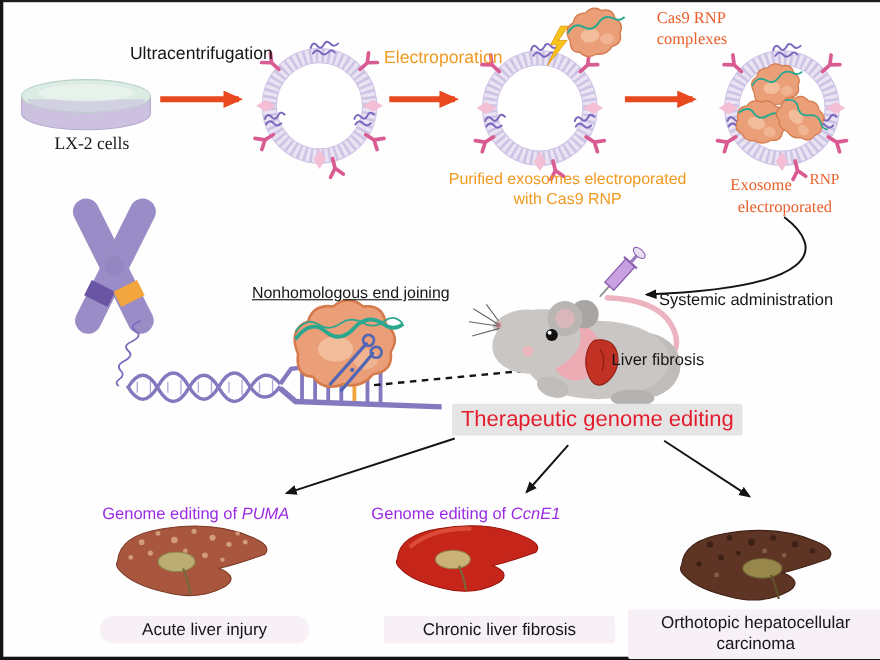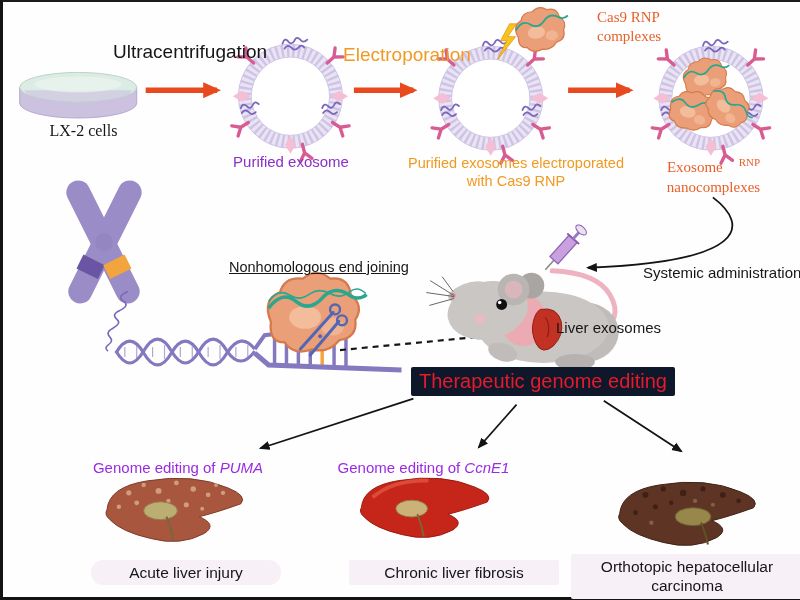--- a/index.html
+++ b/index.html
@@ -2,29 +2,29 @@
 <html><head>
 <meta charset="utf-8">
 <style>
   html,body{margin:0;padding:0;background:#ffffff;overflow:hidden;}
   #fig{position:relative;width:800px;height:600px;background:#fffefe;
        box-sizing:border-box;border-left:3px solid #141414;border-bottom:3px solid #141414;border-top:2px solid #1c1c1c;
        font-family:"Liberation Sans", sans-serif;}
   #art{position:absolute;left:0;top:0;width:100%;height:100%;}
   .lbl{position:absolute;font-size:15px;line-height:1.25;color:#161616;text-align:center;}
   .nowrap{white-space:nowrap;}
-  .step{font-size:19px;}
+  .step{font-size:16px;}
   .orange{color:#f09a22;}
   .rorange{color:#e85f2a;font-family:Liberation Serif, serif;}
   .purple{color:#8b2fc9;}
   .violet{color:#9a2be2;}
-  .red{color:#e41b2c;font-size:20px;background:#0f172a;padding:2px 8px;border-radius:2px;}
+  .red{color:#e41b2c;font-size:20px;background:#e5e5e5;padding:2px 8px;border-radius:2px;}
   .cond{background:#f7f0f7;padding:3px 5px;border-radius:2px;font-size:15.5px;}
   .gtitle i{margin-top:32px;}
-  sup{font-size:11px;vertical-align:super;margin-left:16px;}
+  sup{font-size:14px;vertical-align:super;margin-left:16px;}
 </style>
 </head>
 <body>
 
 <div id="fig">
 
 <svg id="art" viewBox="0 0 800 600">
   <defs>
     <marker id="mo" markerUnits="userSpaceOnUse" markerWidth="18" markerHeight="16" refX="14" refY="8" orient="auto">
       <path d="M0,0 L18,8 L0,16 Z" fill="#e8491f"></path>
@@ -241,38 +241,37 @@
     </g>
     <ellipse cx="82" cy="38" rx="18" ry="9" fill="#97874a" stroke="#6f6233" stroke-width="1"></ellipse>
     <path d="M90,44 q5,12 7,22" stroke="#5f5228" stroke-width="2" fill="none"></path>
   </g>
 </svg>
 
 <div class="lbl" style="left:18px;top:119px;width:125px;font-size:16px;font-family:Liberation Serif, serif;">LX-2 cells</div>
 
 <div class="lbl step" style="left:110px;top:38px;width:140px;">Ultracentrifugation</div>
 
-<div class="lbl purple" style="left:212px;top:151px;width:152px;">Purified exosome</div>
 
 <div class="lbl step orange" style="left:340px;top:41px;width:120px;">Electroporation</div>
 
 <div class="lbl rorange" style="left:594px;top:6px;width:112px;text-align:left;">Cas9 RNP complexes</div>
 
 <div class="lbl orange" style="left:403px;top:152px;width:220px;font-size:14.5px;">Purified exosomes electroporated with Cas9 RNP</div>
 
 <div class="lbl rorange" style="left:638px;top:153px;width:145px;line-height:1.35;">
   <span>Exosome</span><sup>RNP</sup><br>
-  <span>nanocomplexes</span>
+  <span>electroporated</span>
 </div>
 
 <div class="lbl nowrap" style="left:226px;top:256px;font-size:14.5px;text-decoration:underline;">Nonhomologous end joining</div>
 
-<div class="lbl nowrap" style="left:596px;top:262px;margin-left:44px;">Systemic administration</div>
-
-<div class="lbl nowrap" style="left:553px;top:317px;">Liver exosomes</div>
+<div class="lbl nowrap" style="left:596px;top:262px;">Systemic administration</div>
+
+<div class="lbl nowrap" style="left:553px;top:317px;">Liver fibrosis</div>
 
 <div class="lbl red nowrap" style="left:408px;top:365px;">Therapeutic genome editing</div>
 
 <div class="lbl violet gtitle" style="left:70px;top:457px;width:210px;">
   <span>Genome editing of </span><i>PUMA</i>
 </div>
 <div class="lbl violet gtitle" style="left:318px;top:457px;width:205px;">
   <span>Genome editing of </span><i>CcnE1</i>
 </div>
 

